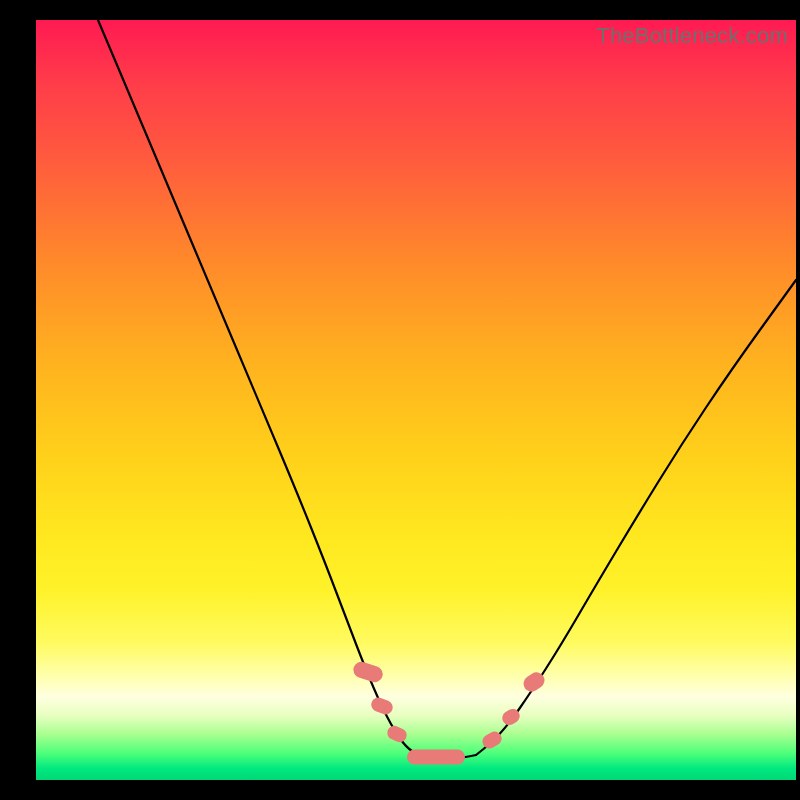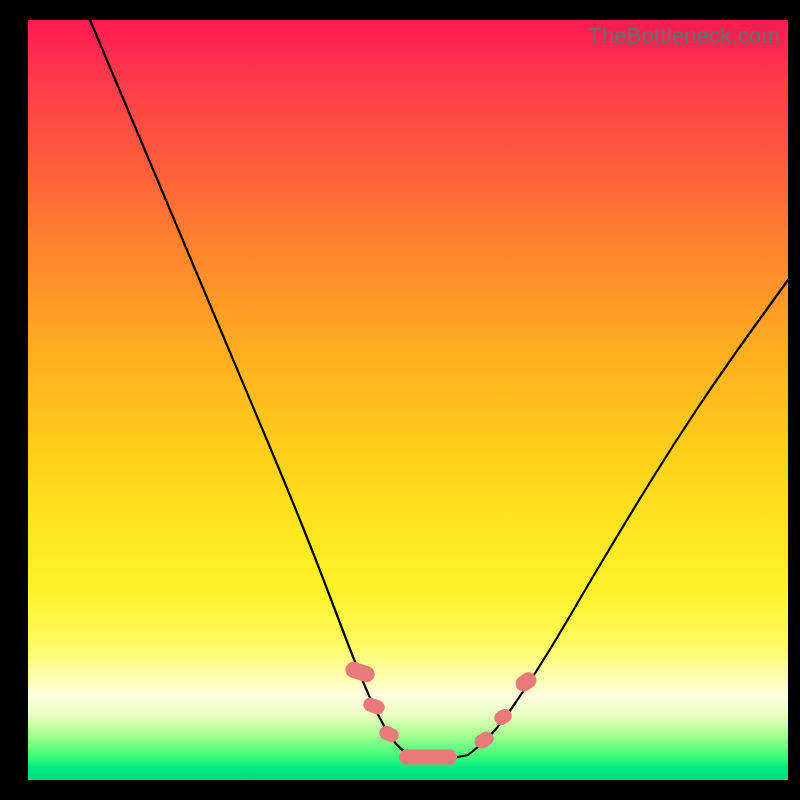--- a/index.html
+++ b/index.html
@@ -5,21 +5,21 @@
   html, body {
     margin: 0;
     padding: 0;
     width: 800px;
     height: 800px;
     background: #000000;
     overflow: hidden;
   }
   .frame {
     position: absolute;
-    left: 28px;
+    left: 36px;
     top: 20px;
     width: 760px;
     height: 760px;
     background: linear-gradient(to bottom,
       #ff1a52 0%,
       #ff3b4a 8%,
       #ff5a3e 18%,
       #ff8a2a 32%,
       #ffb21f 45%,
       #ffd21a 58%,

